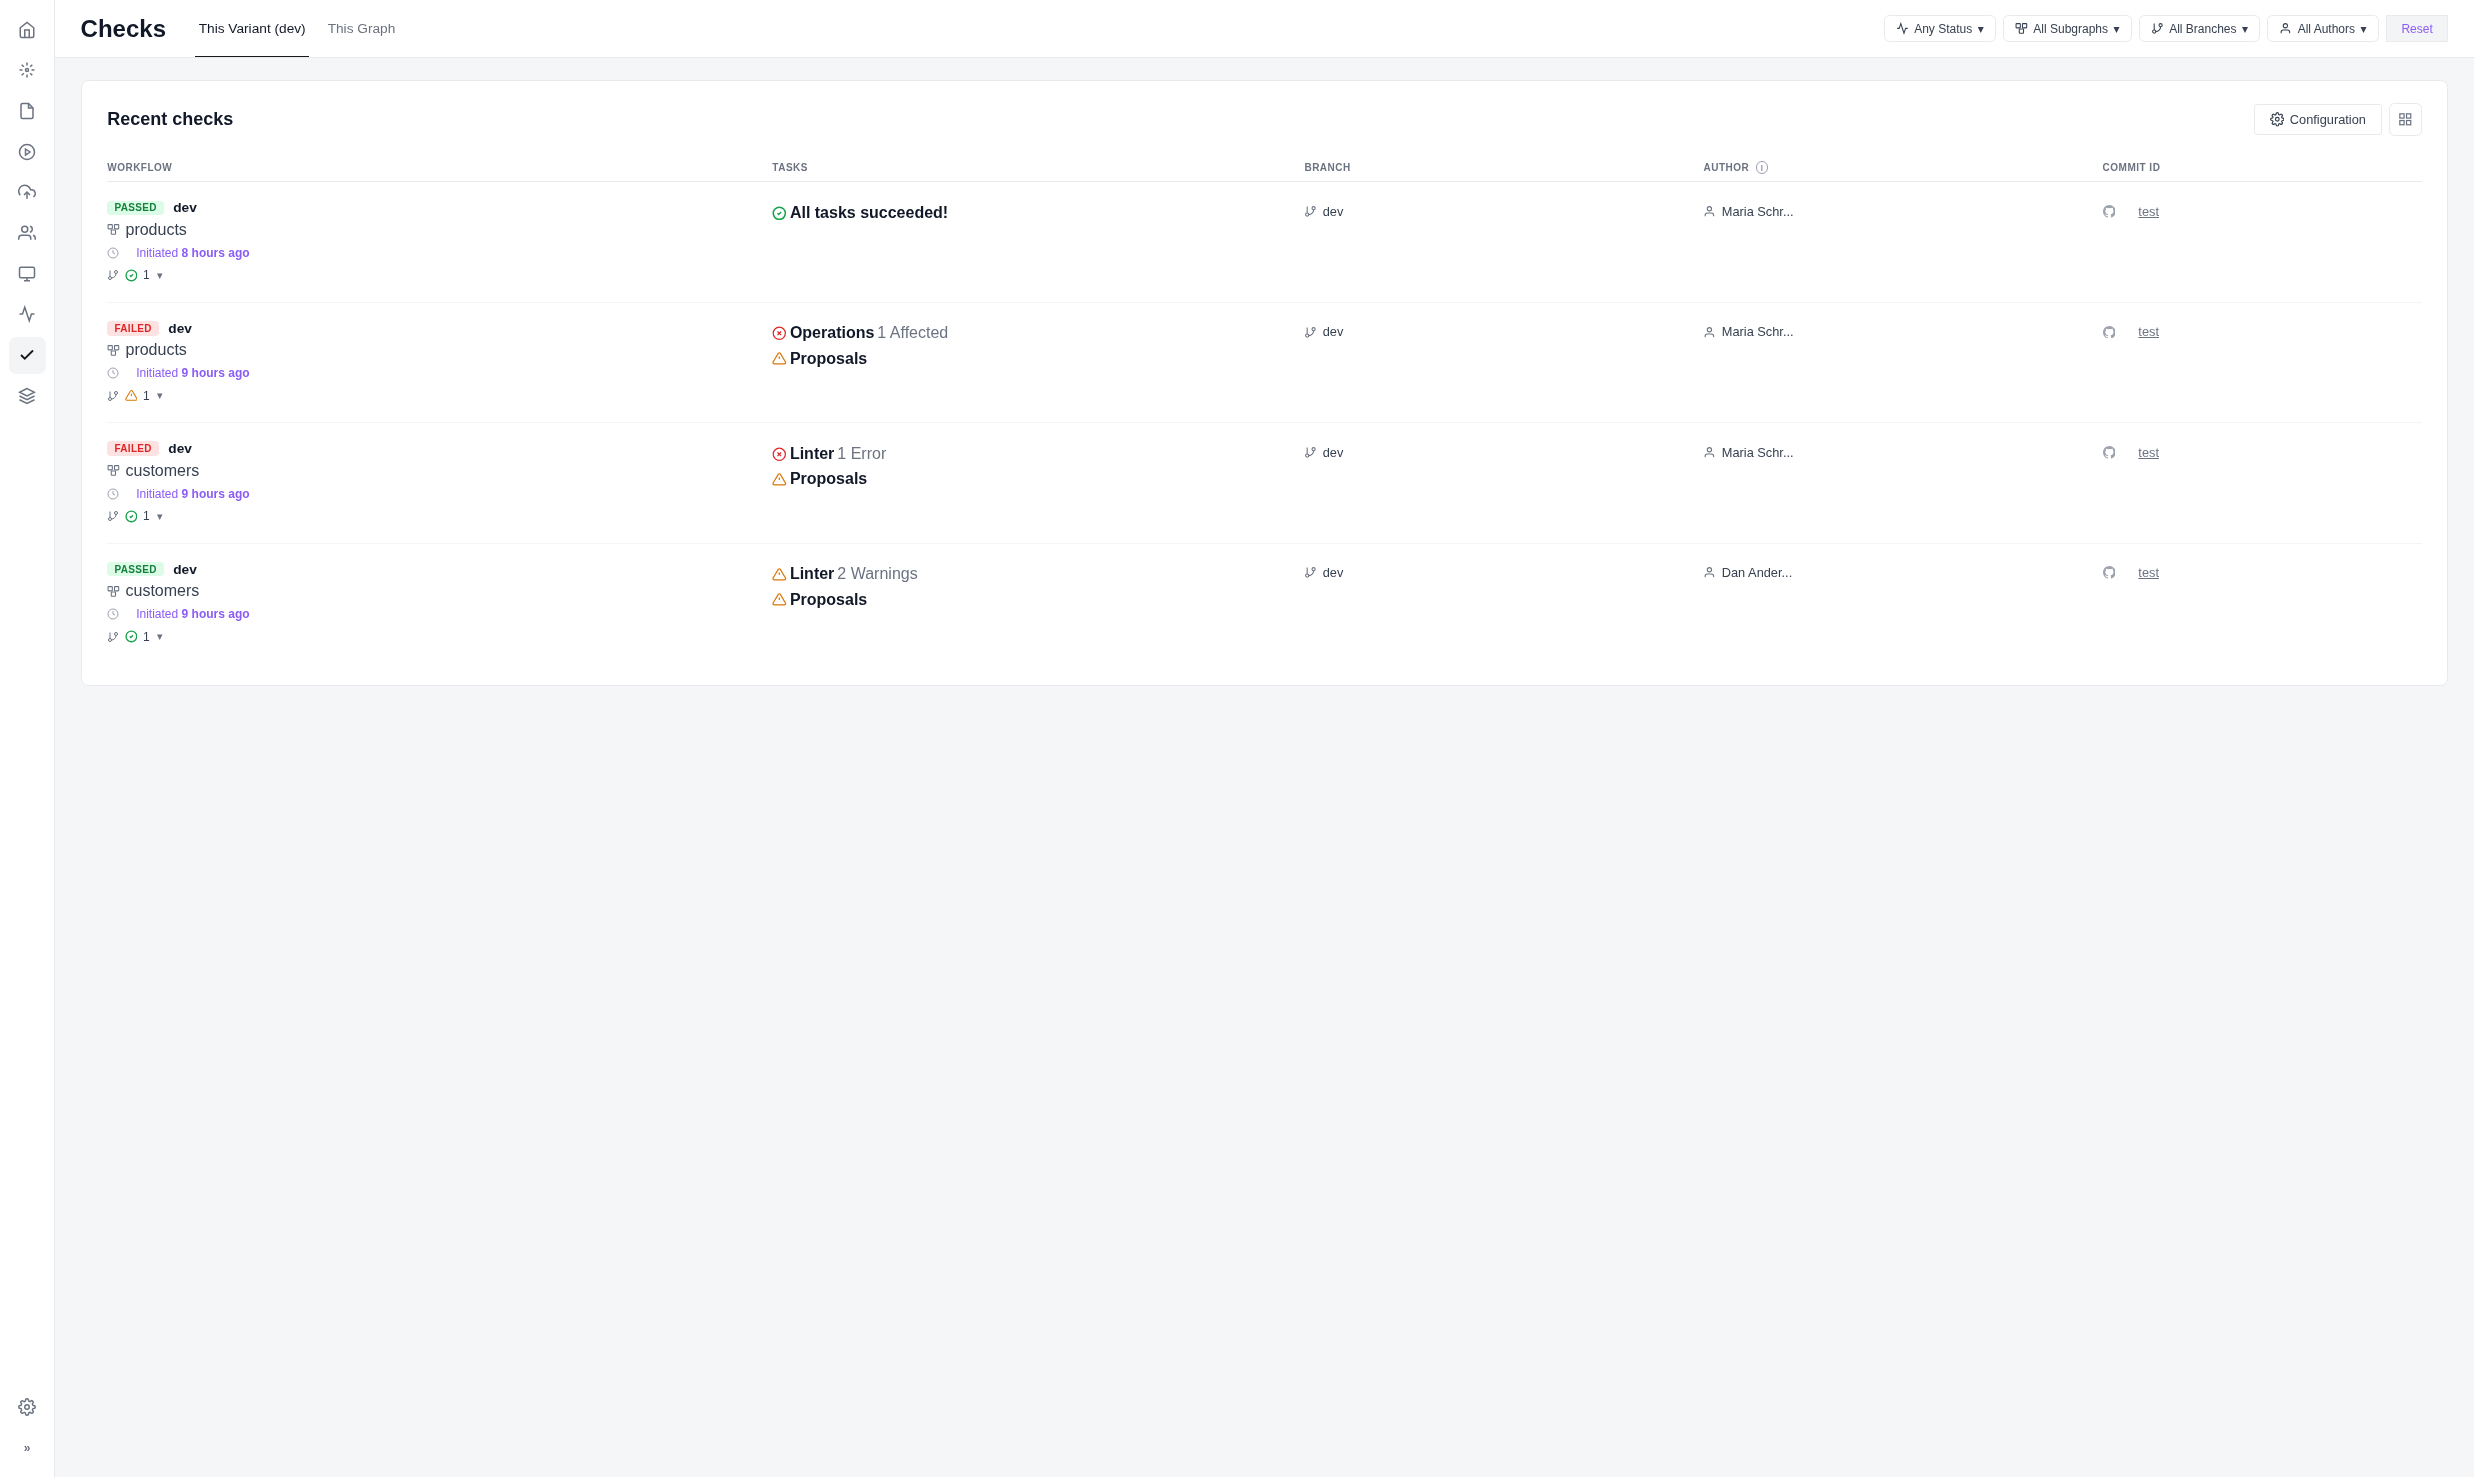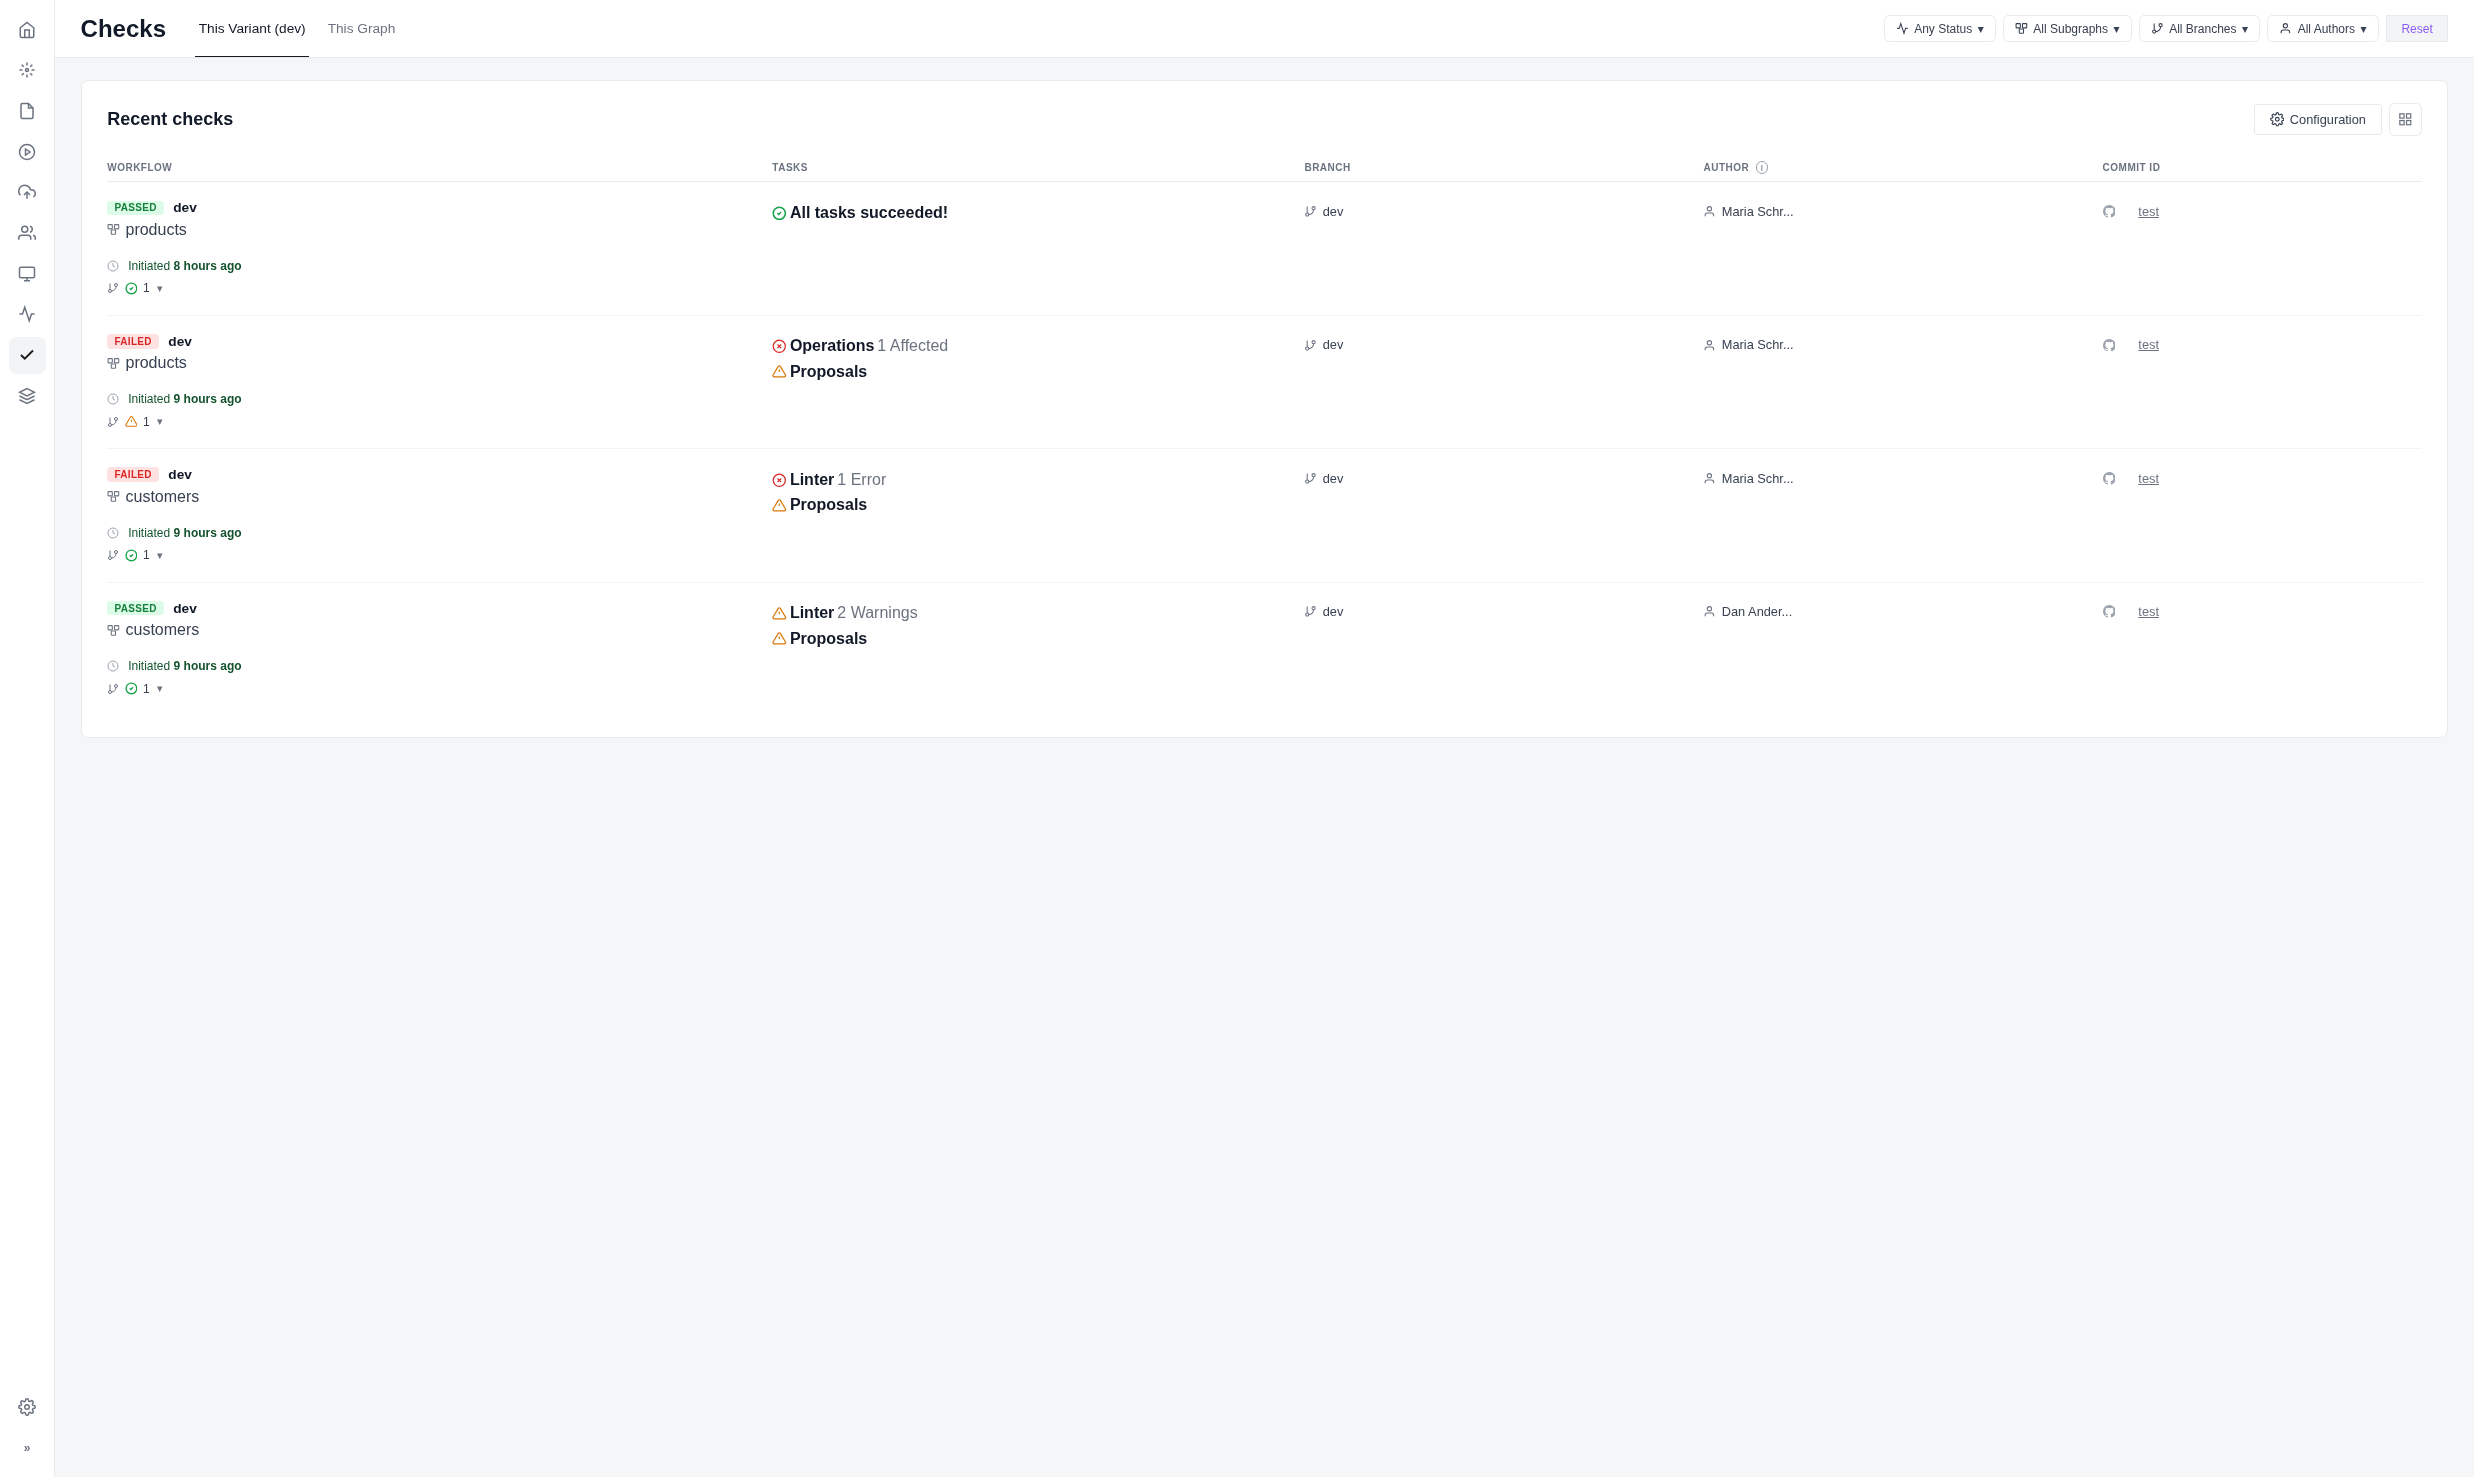--- a/index.html
+++ b/index.html
@@ -213,24 +213,24 @@
       display: flex;
       align-items: center;
       gap: 5.5px;
       margin-top: 5.5px;
       font-size: 16px;
       color: #374151;
     }
     .workflow-time {
       display: flex;
       align-items: center;
-      gap: 9px;
-      margin-top: 20px;
+      gap: 17px;
+      margin-top: 7px;
       font-size: 12px;
-      color: #14532d;
+      color: #8b5cf6;
     }
     .workflow-checks {
       display: flex;
       align-items: center;
       gap: 5.5px;
       margin-top: 7.3px;
       font-size: 12px;
       color: #374151;
     }
 

